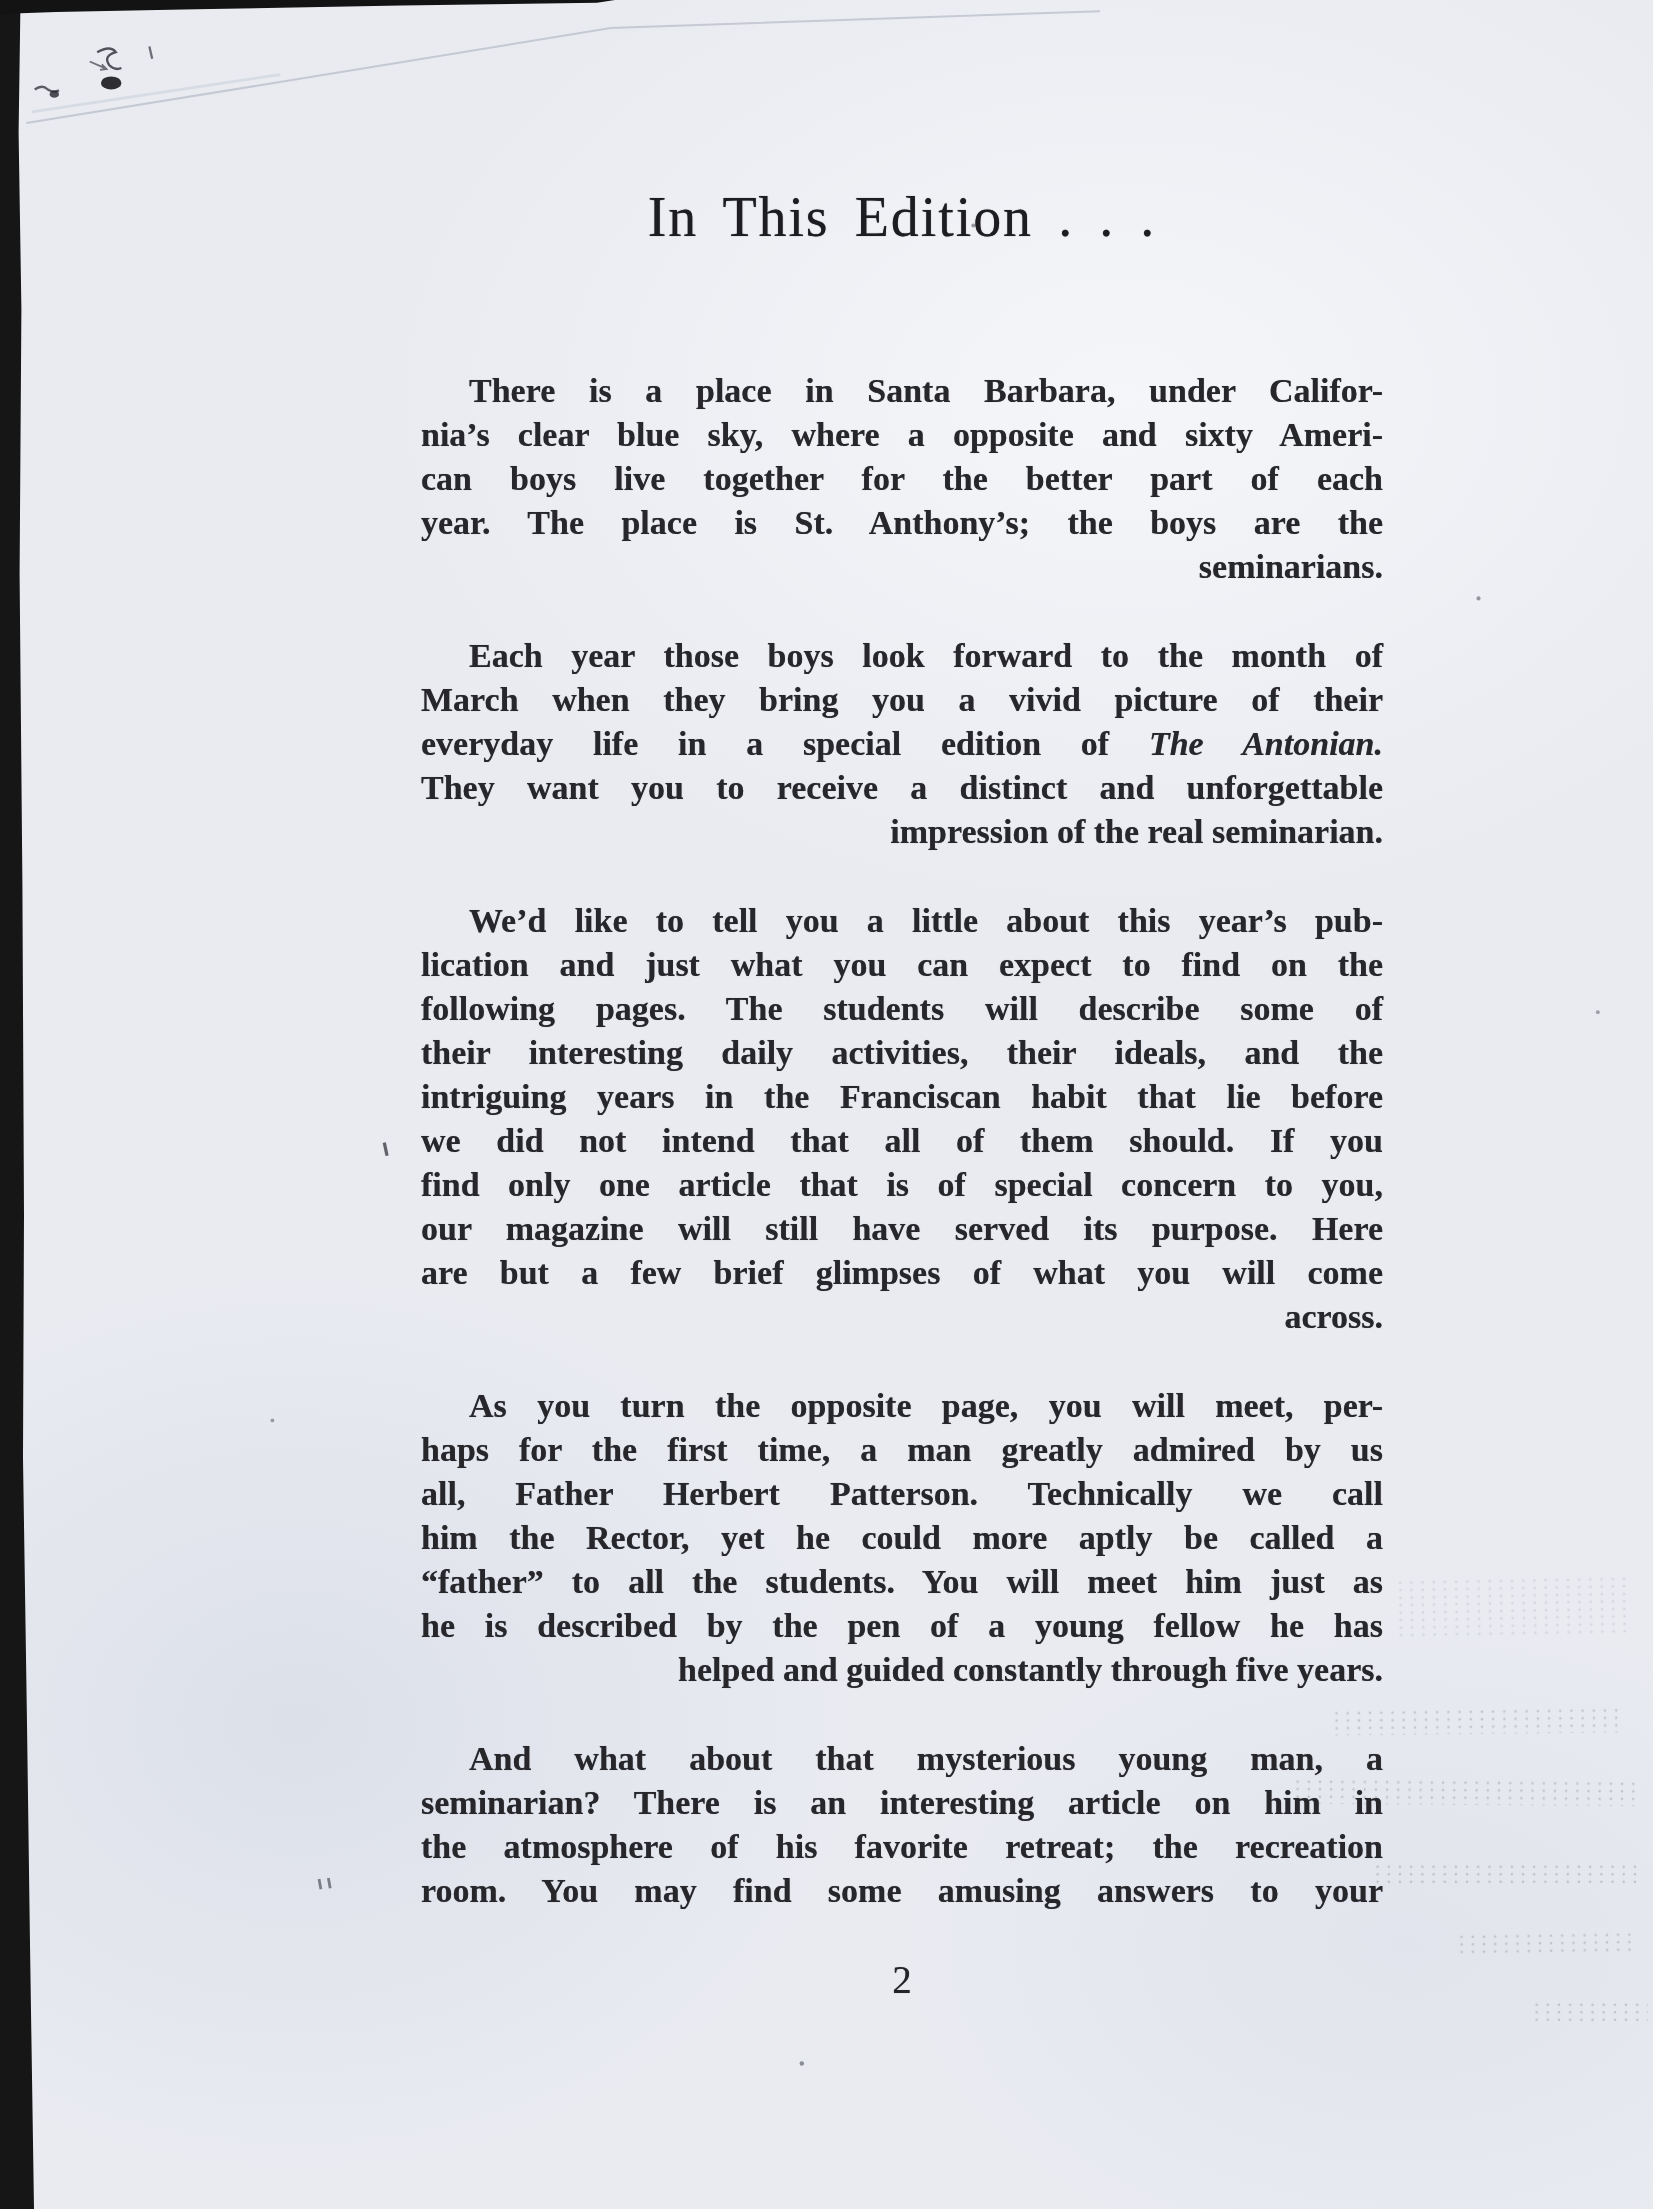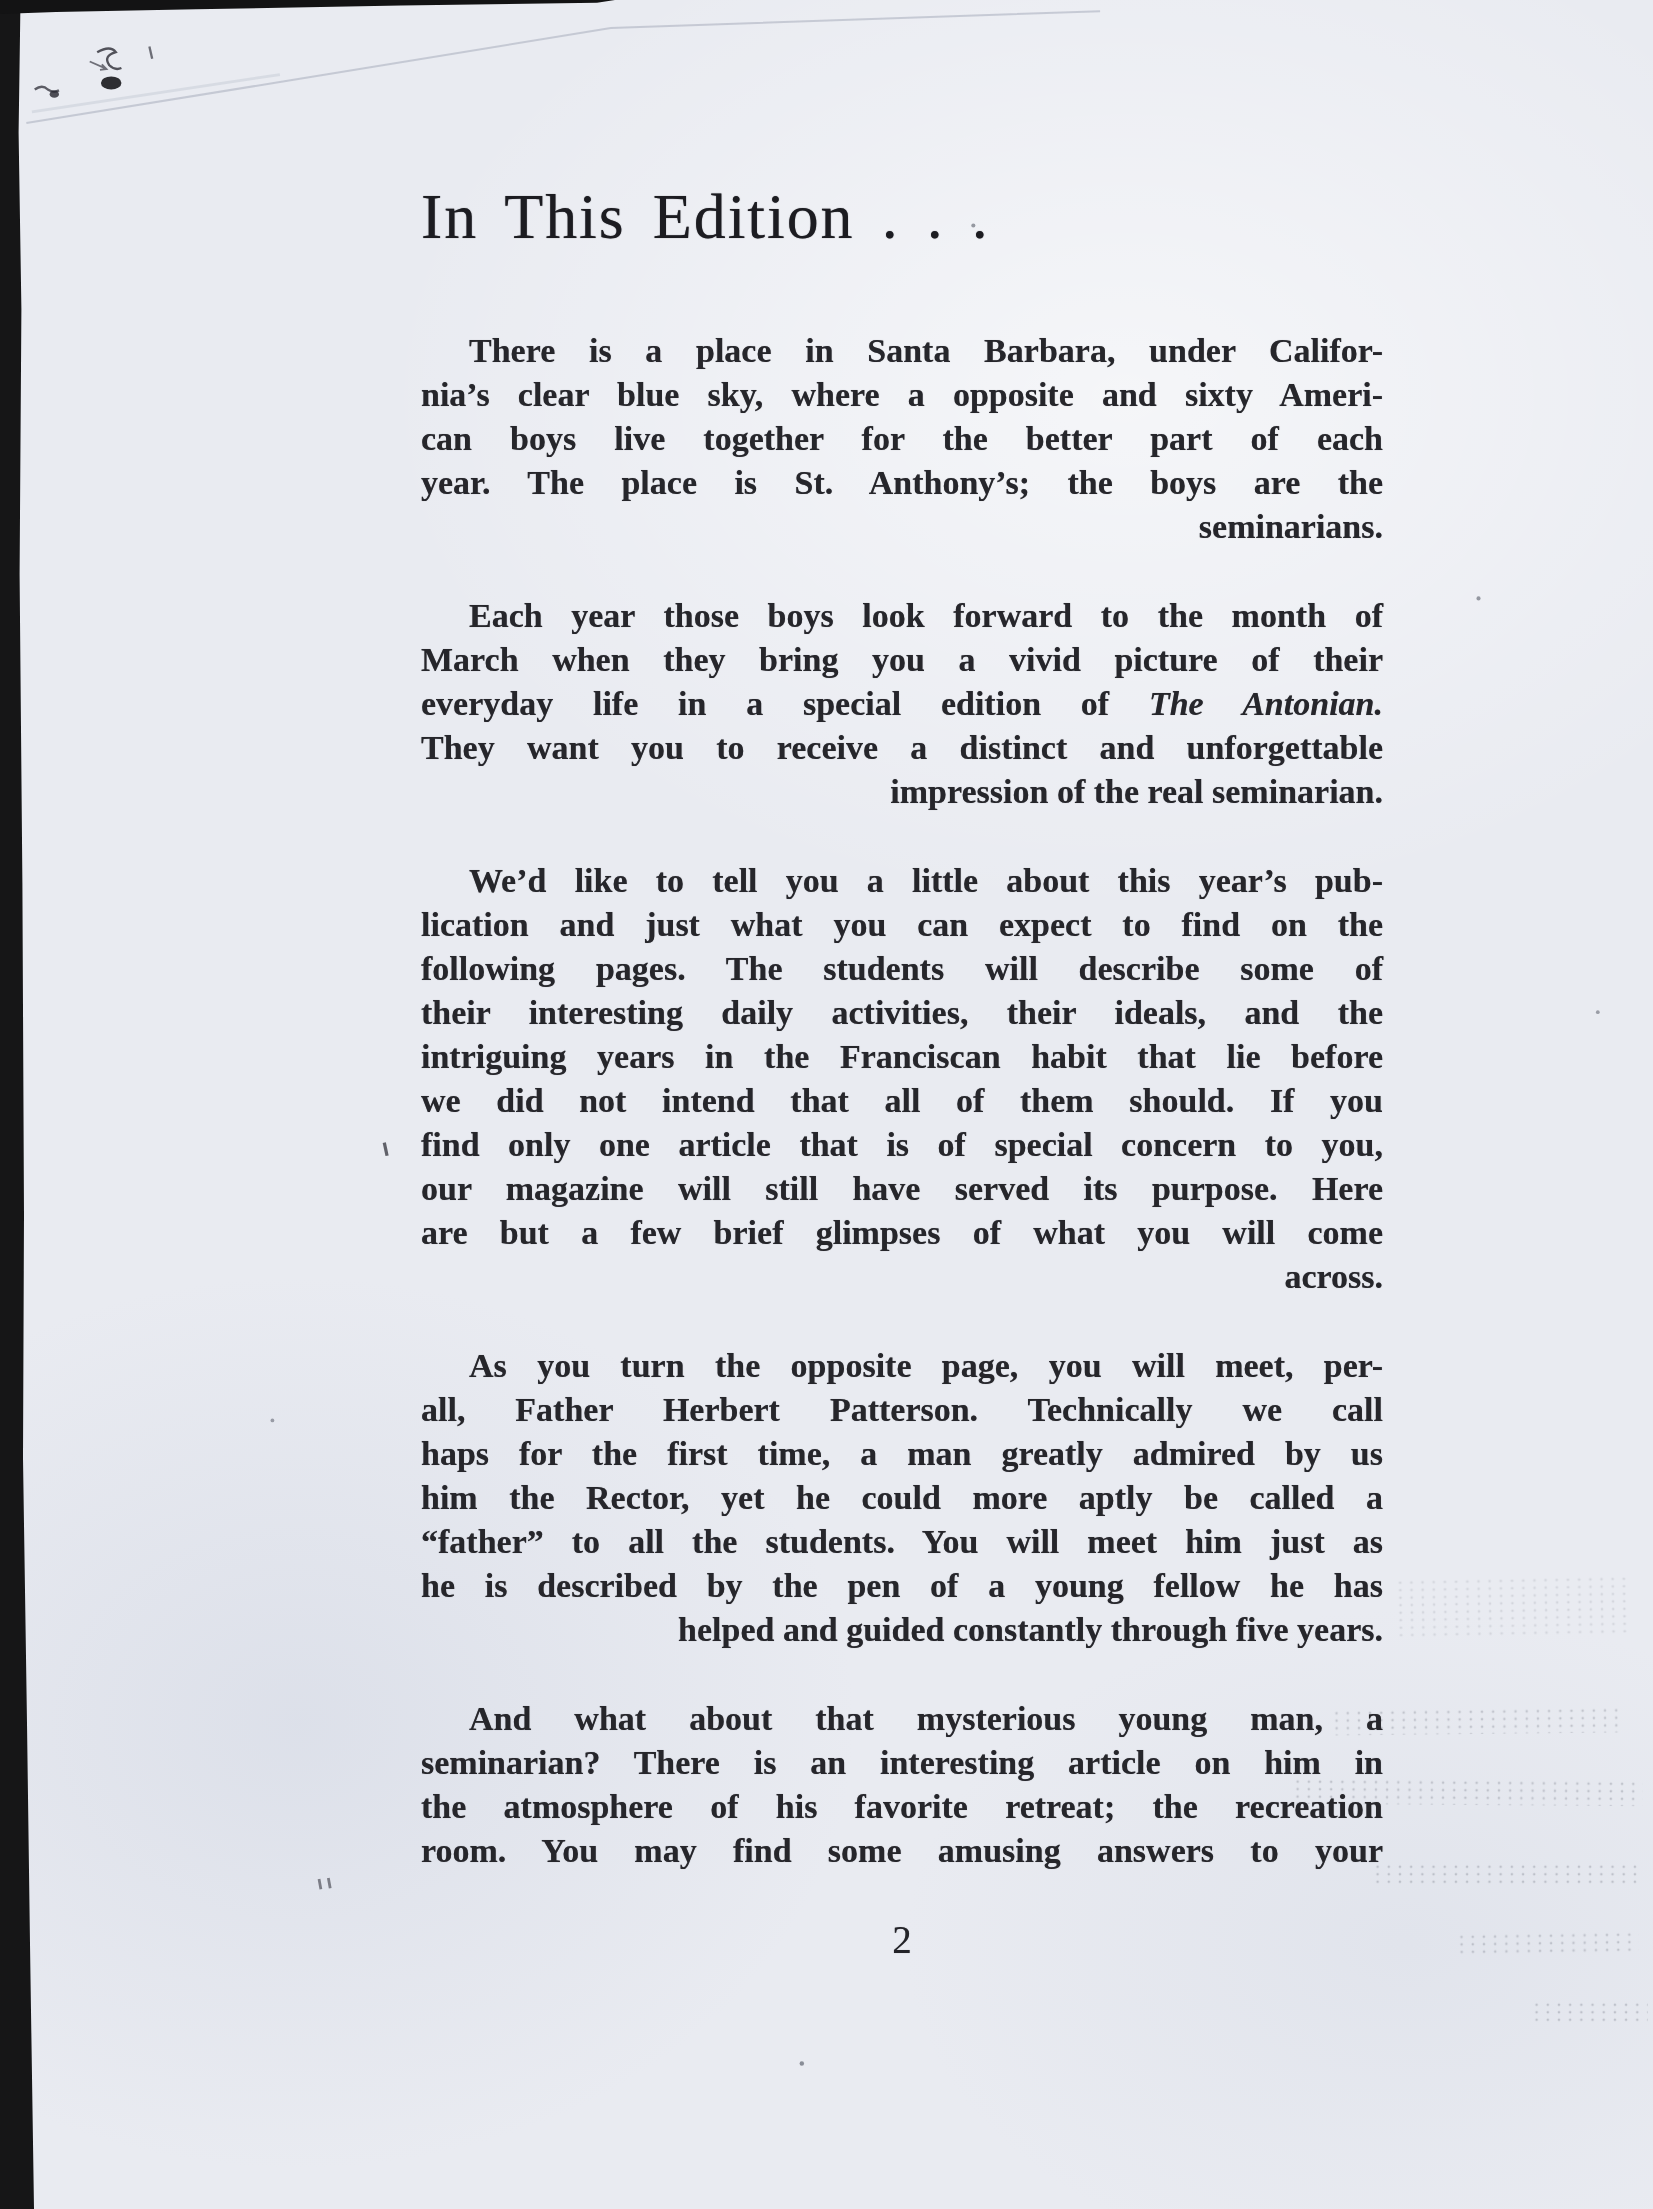--- a/index.html
+++ b/index.html
@@ -27,24 +27,24 @@
     clip-path: polygon(0 0, 615px 0, 597px 2.8px, 401px 5.6px, 196px 9.3px, 56px 12px, 0 14px);
   }
   
   .content {
     position:absolute; left:421px; top:177px; width:962px;
     color:#26262b;
     font-size:34px; line-height:44px;
     text-shadow: 0 0 0.7px rgba(38,38,45,.55);
   }
   h1.title {
-    margin:0 0 72px 0;
-    font-size:64px; line-height:80px; font-weight:normal;
+    margin:0 0 112px 0;
+    font-size:56px; line-height:80px; font-weight:normal;
     letter-spacing:1.9px; word-spacing:9.3px;
-    text-align:left; color:#1c1c21;
+    text-align:center; color:#1c1c21;
     text-shadow: 0 0 0.9px rgba(20,20,25,.7);
   }
   .para { margin:0 0 45px 0;font-weight:bold; }
   .para:last-of-type { margin-bottom:0; }
   .line { text-align:justify; text-align-last:justify; }
   .line.firstline { text-indent:48px; }
   .line.lastline { text-align:right; text-align-last:auto; }
   .italic { font-style:italic; }
   .pagenum { margin-top:43px; text-align:center; font-size:39px; color:#232328; }
   
@@ -124,22 +124,22 @@
       <div class="line">intriguing years in the Franciscan habit that lie before</div>
       <div class="line">we did not intend that all of them should. If you</div>
       <div class="line">find only one article that is of special concern to you,</div>
       <div class="line">our magazine will still have served its purpose. Here</div>
       <div class="line">are but a few brief glimpses of what you will come</div>
       <div class="line lastline">across.</div>
     </div>
 
     <div class="para">
       <div class="line firstline">As you turn the opposite page, you will meet, per-</div>
+      <div class="line">haps for the first time, a man greatly admired by us</div>
       <div class="line">all, Father Herbert Patterson. Technically we call</div>
-      <div class="line">haps for the first time, a man greatly admired by us</div>
       <div class="line">him the Rector, yet he could more aptly be called a</div>
       <div class="line">“father” to all the students. You will meet him just as</div>
       <div class="line">he is described by the pen of a young fellow he has</div>
       <div class="line lastline">helped and guided constantly through five years.</div>
     </div>
 
     <div class="para">
       <div class="line firstline">And what about that mysterious young man, a</div>
       <div class="line">seminarian? There is an interesting article on him in</div>
       <div class="line">the atmosphere of his favorite retreat; the recreation</div>

